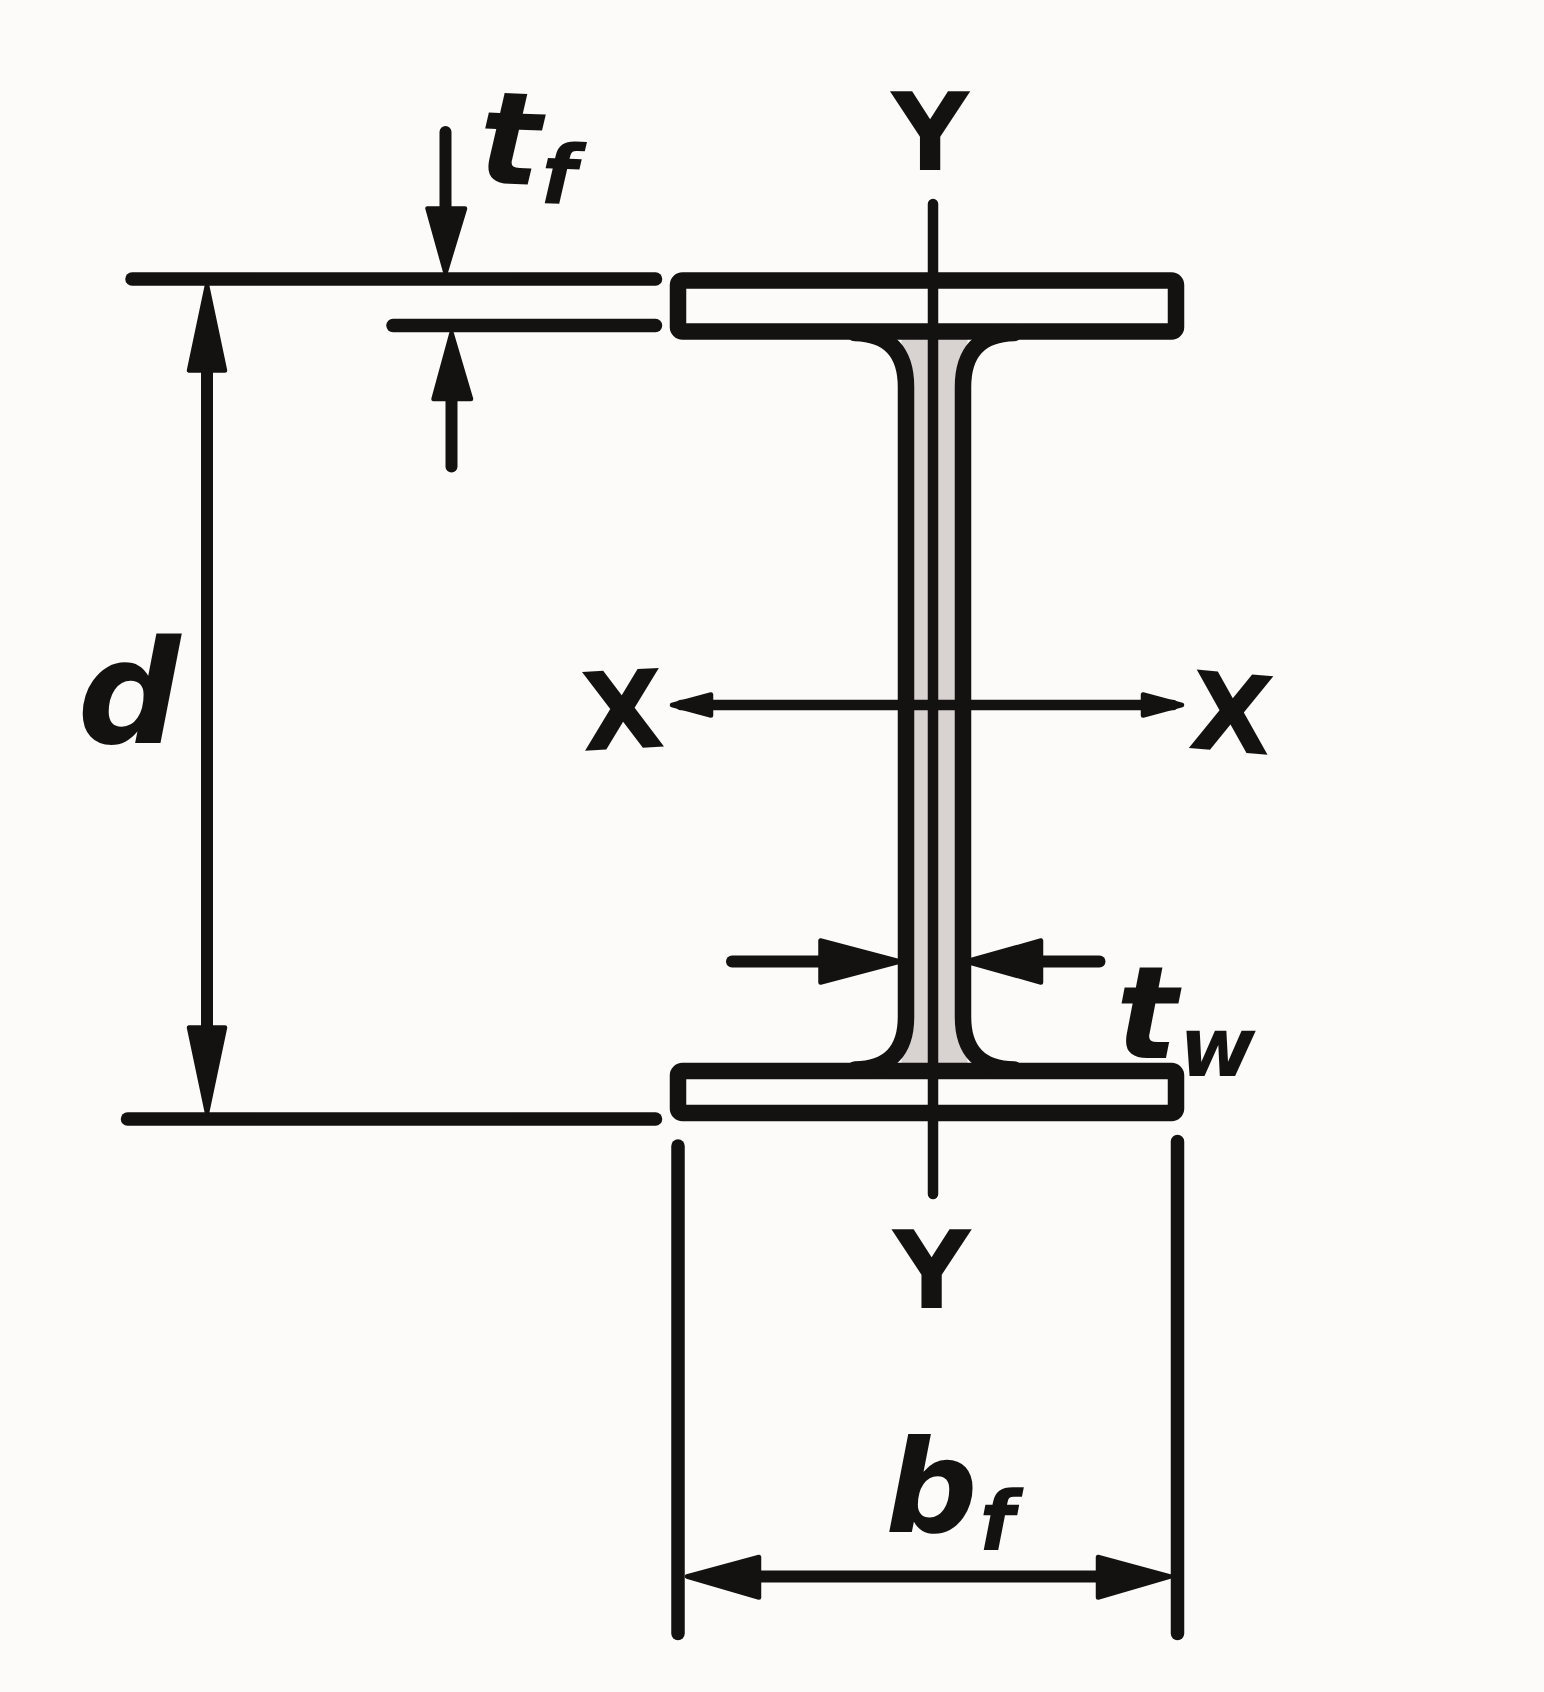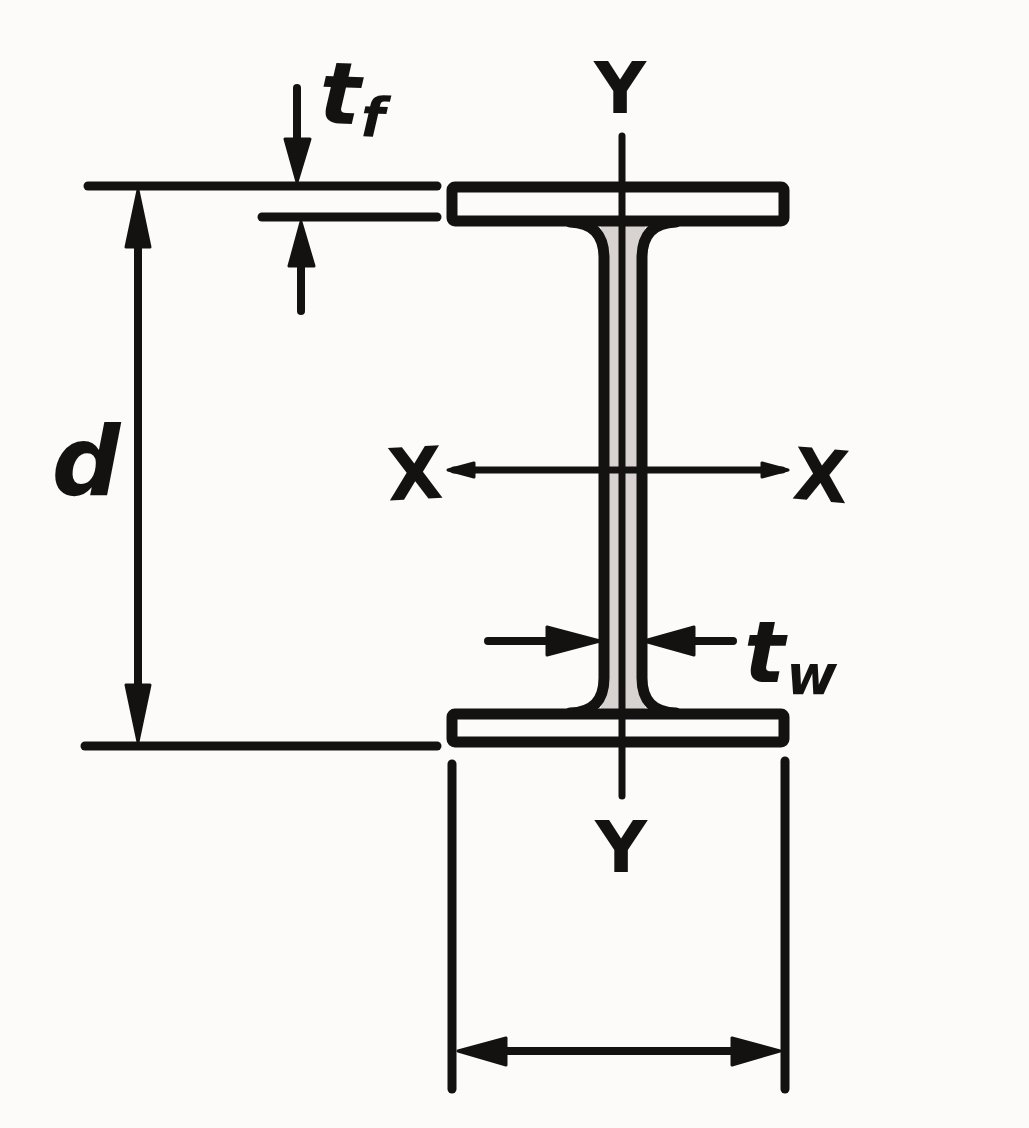--- a/index.html
+++ b/index.html
@@ -118,18 +118,21 @@
   <div class="label axis-label rot-l" style="left:415px; top:474px;">X</div>
 
   <div class="label axis-label rot-r" style="left:821px; top:476px;">X</div>
 
   <div class="label dim-label" style="left:86px; top:462px; font-size:96px;">d</div>
 
   <div class="label dim-label rot-s" style="left:352px; top:94px;">
     <span>t</span><span class="sb">f</span>
   </div>
 
-  <div class="label dim-label" style="left:790px; top:652px;">
+  <div class="label dim-label" style="left:790px; top:676px;">
     <span>t</span><span class="sb">w</span>
   </div>
 
+  <div class="label dim-label" style="left:633px; top:992px;">
+    <span>b</span><span class="sb">f</span>
+  </div>
 
 </div>
 
 </body></html>

